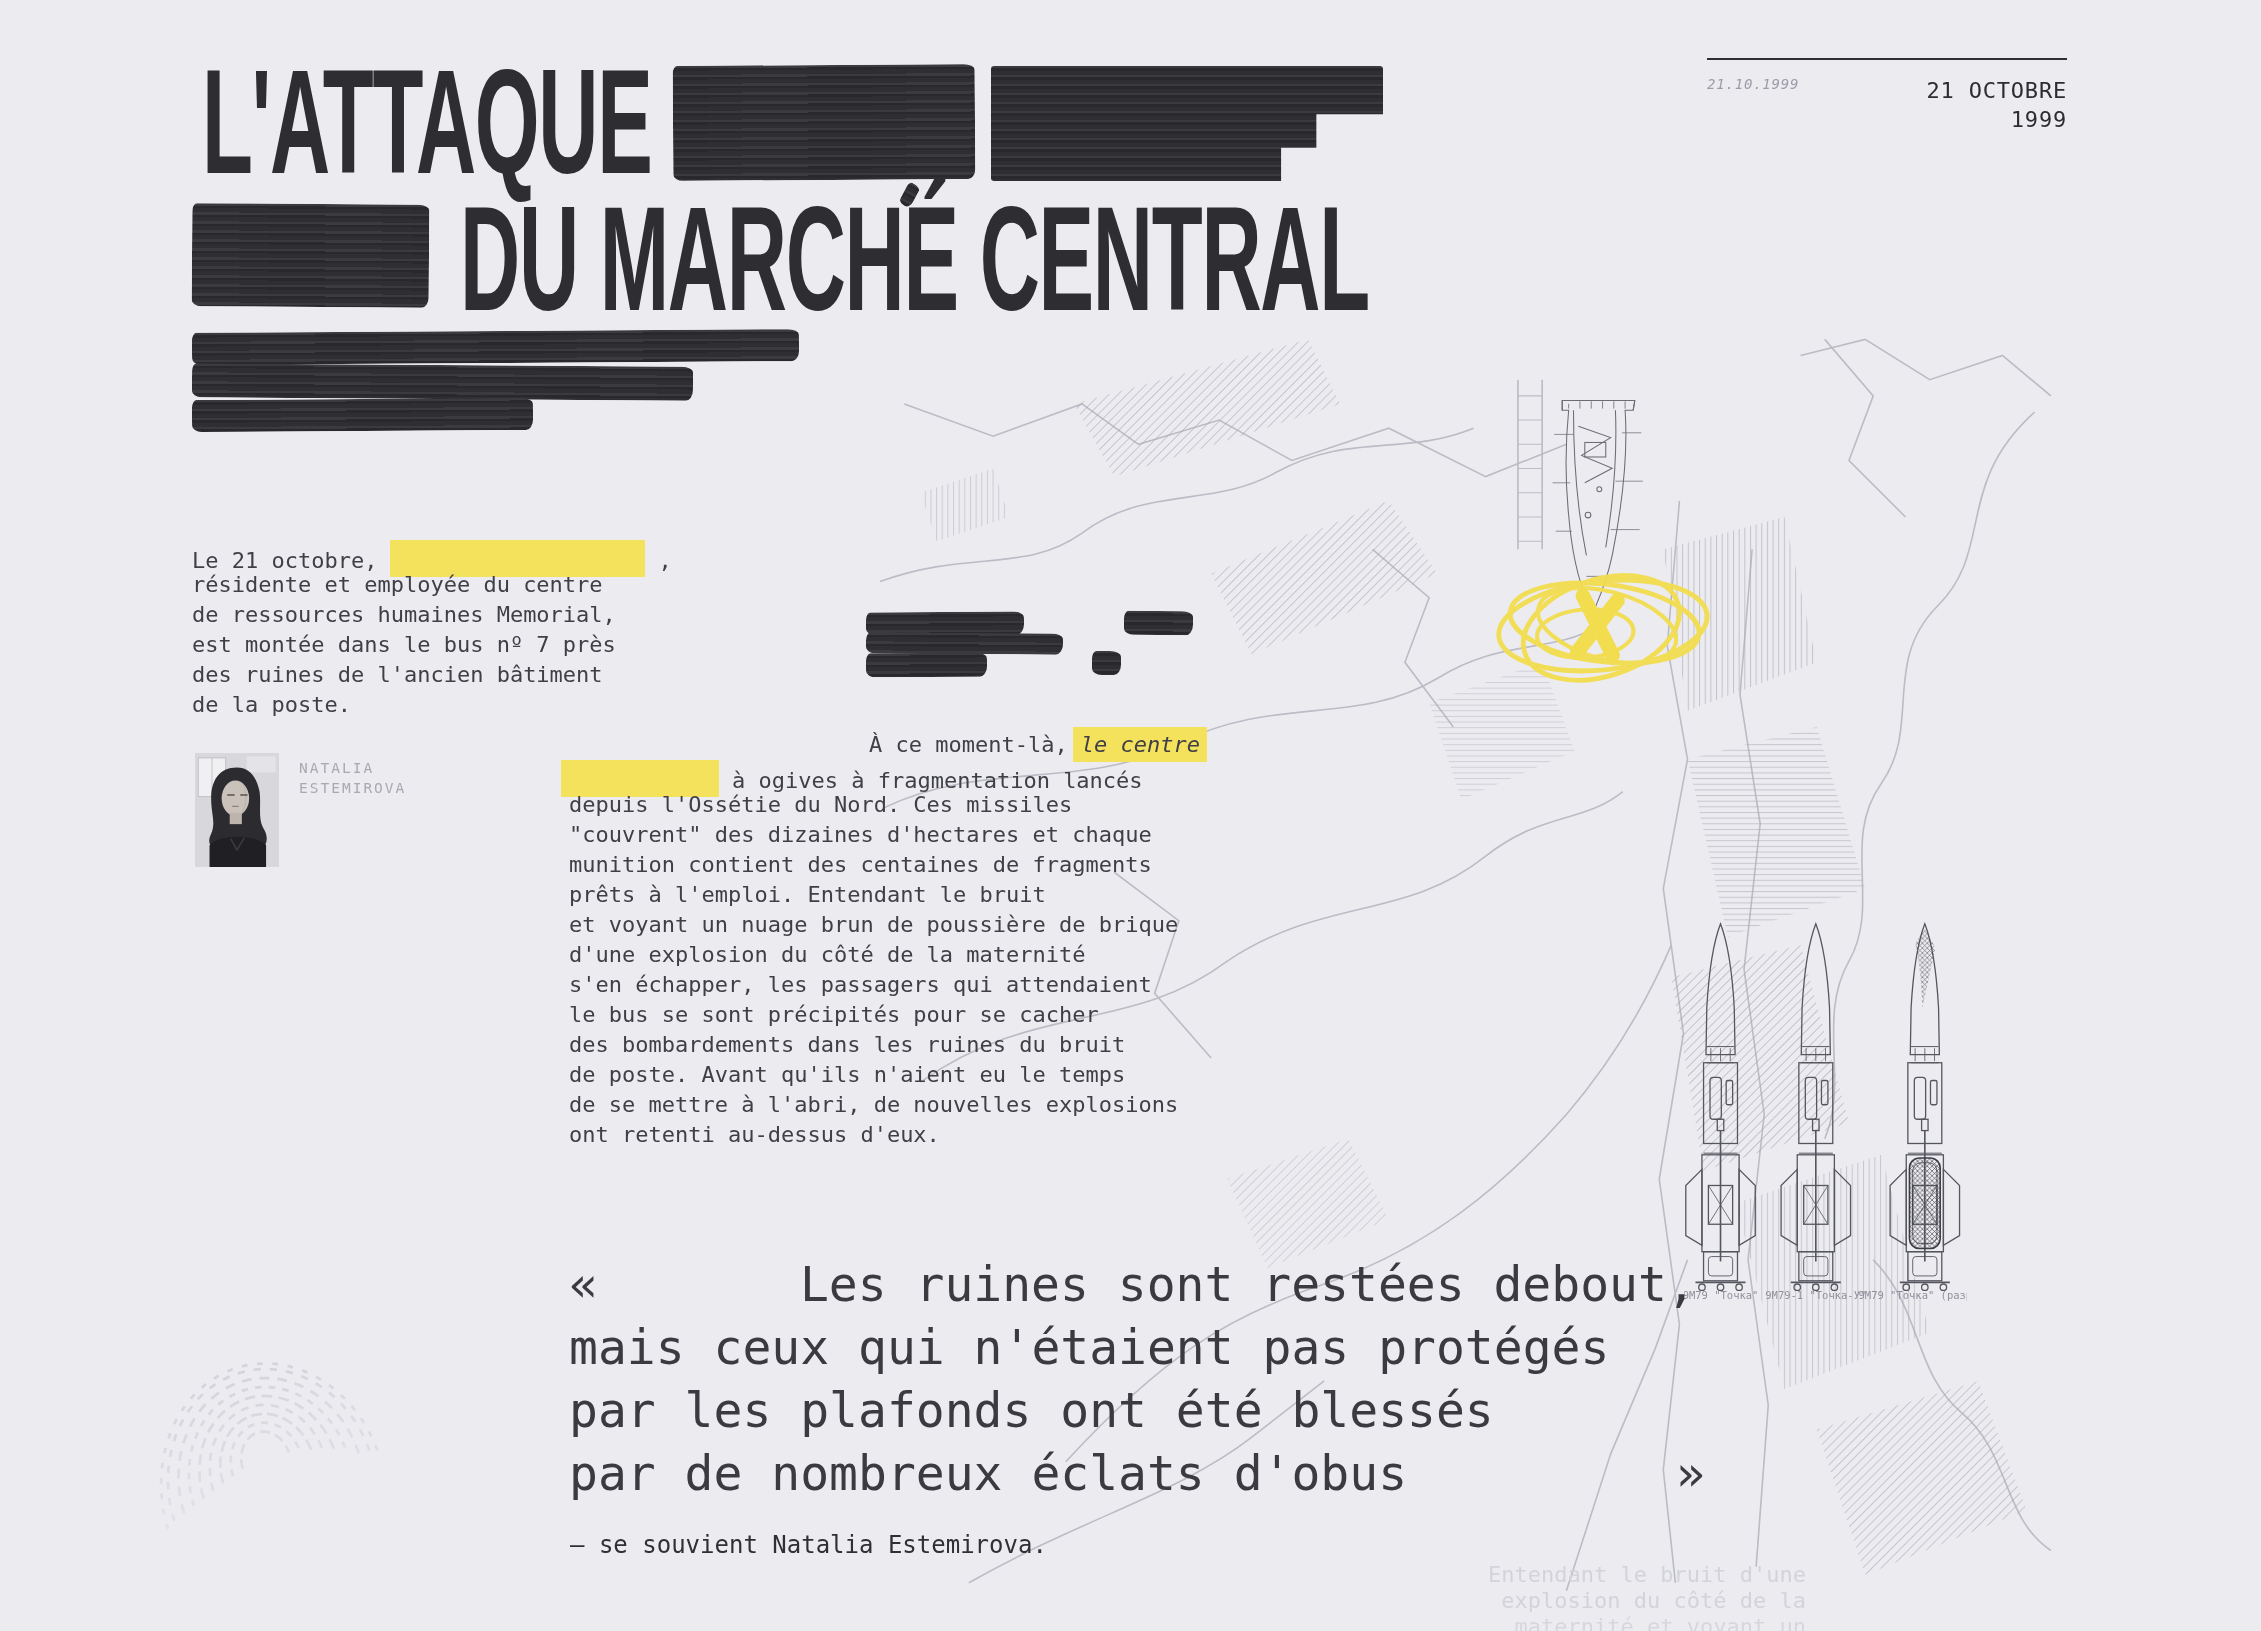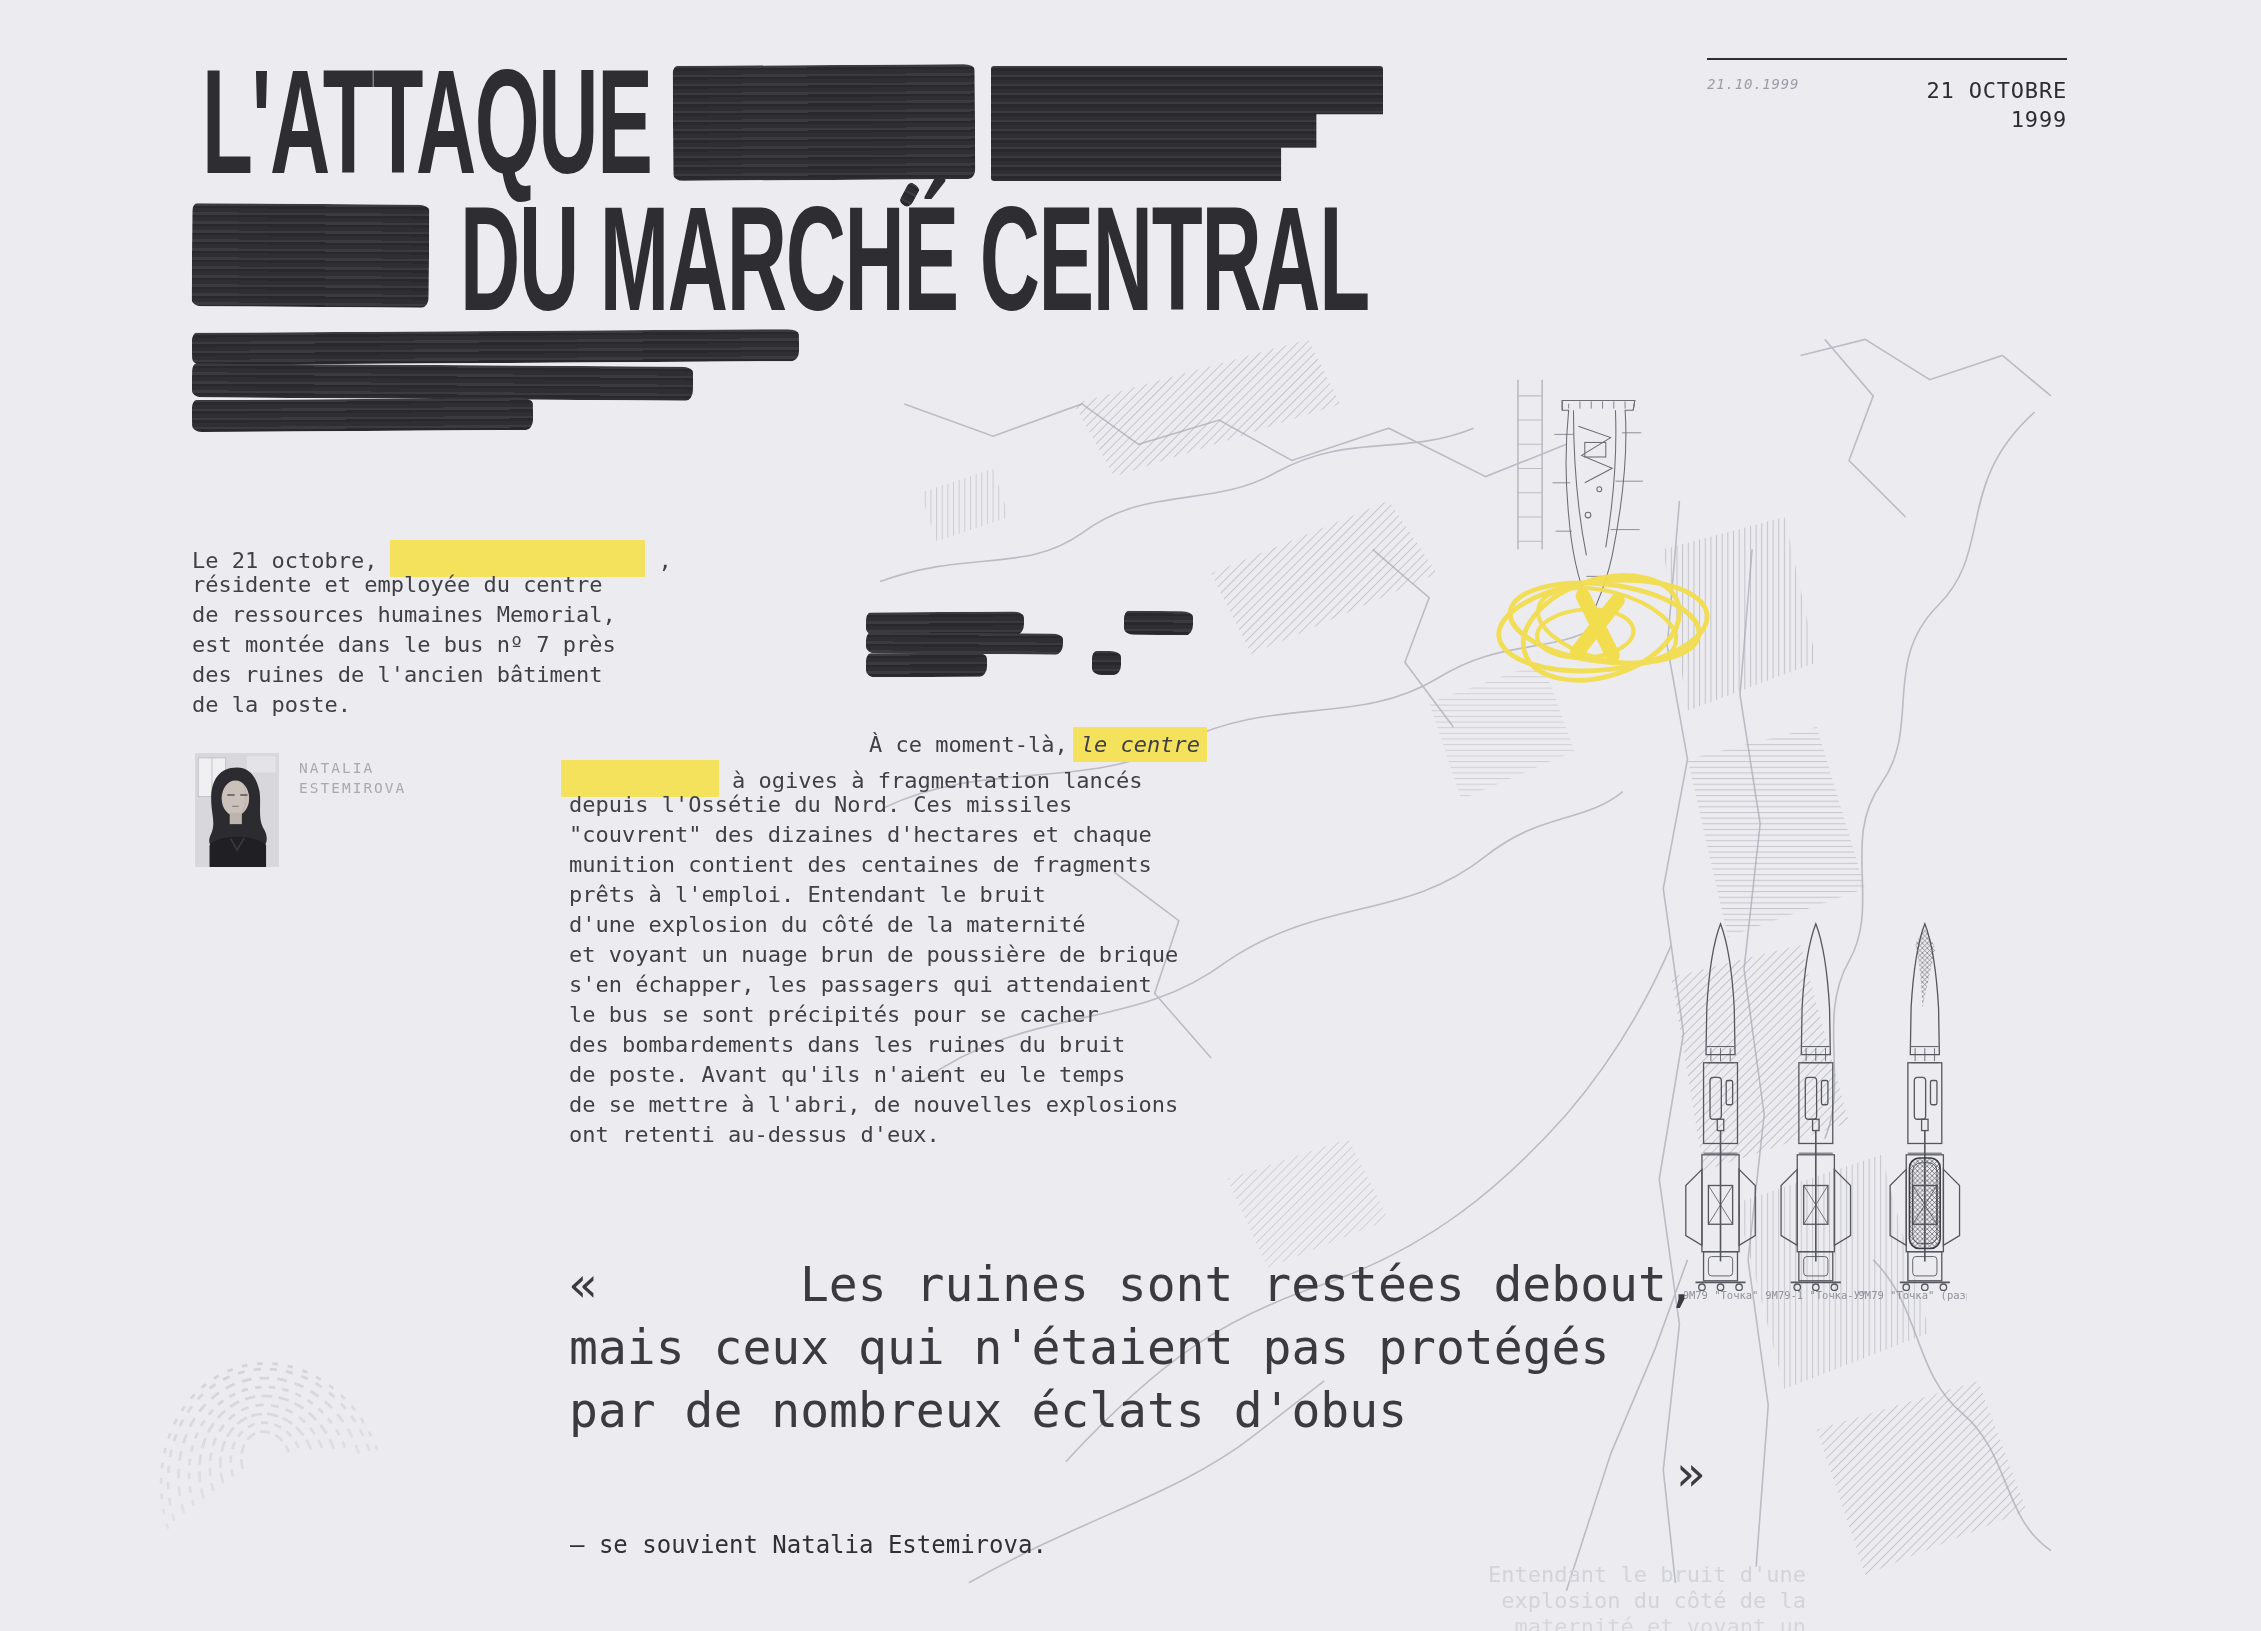--- a/index.html
+++ b/index.html
@@ -259,35 +259,36 @@
     <div class="pline">
       <span class="indent" style="width:300px;"></span><span>À ce moment-là,</span><mark class="hl" style="margin-left:5.7px;font-style:italic;">le centre</mark>
     </div>
     <div class="pline">
       <span class="hl-blank" style="width:158px;height:37px;margin-left:-8px;"></span><span style="margin-left:13px;">à ogives à fragmentation lancés</span>
     </div>
     <div class="pline">depuis l'Ossétie du Nord. Ces missiles</div>
     <div class="pline">"couvrent" des dizaines d'hectares et chaque</div>
     <div class="pline">munition contient des centaines de fragments</div>
     <div class="pline">prêts à l'emploi. Entendant le bruit</div>
+    <div class="pline">et voyant un nuage brun de poussière de brique</div>
     <div class="pline">d'une explosion du côté de la maternité</div>
-    <div class="pline">et voyant un nuage brun de poussière de brique</div>
     <div class="pline">s'en échapper, les passagers qui attendaient</div>
     <div class="pline">le bus se sont précipités pour se cacher</div>
     <div class="pline">des bombardements dans les ruines du bruit</div>
     <div class="pline">de poste. Avant qu'ils n'aient eu le temps</div>
     <div class="pline">de se mettre à l'abri, de nouvelles explosions</div>
     <div class="pline">ont retenti au-dessus d'eux.</div>
   </div>
 
   <div class="abs quote" style="left:569px;top:1253px;width:1211px;">
     <div>
       <span>«</span><span class="sp1"></span><span>Les ruines sont restées debout,</span>
     </div>
     <div>mais ceux qui n'étaient pas protégés</div>
+    <div>par les plafonds ont été blessés</div>
     <div>par de nombreux éclats d'obus</div>
     <span class="quote-close" style="left:1107px;top:189px;">»</span>
   </div>
   <div class="abs attribution mono" style="left:570px;top:1531px;">— se souvient Natalia Estemirova.</div>
 
   <div class="abs ghost mono" style="left:1257px;top:1562px;width:549px;">
     <div>Entendant le bruit d'une</div>
     <div>explosion du côté de la</div>
     <div style="opacity:.85;">maternité et voyant un</div>
   </div>

